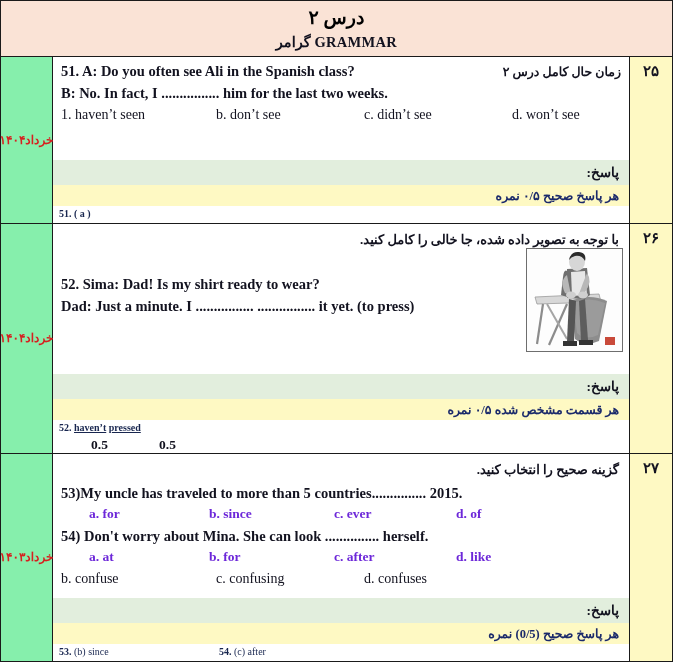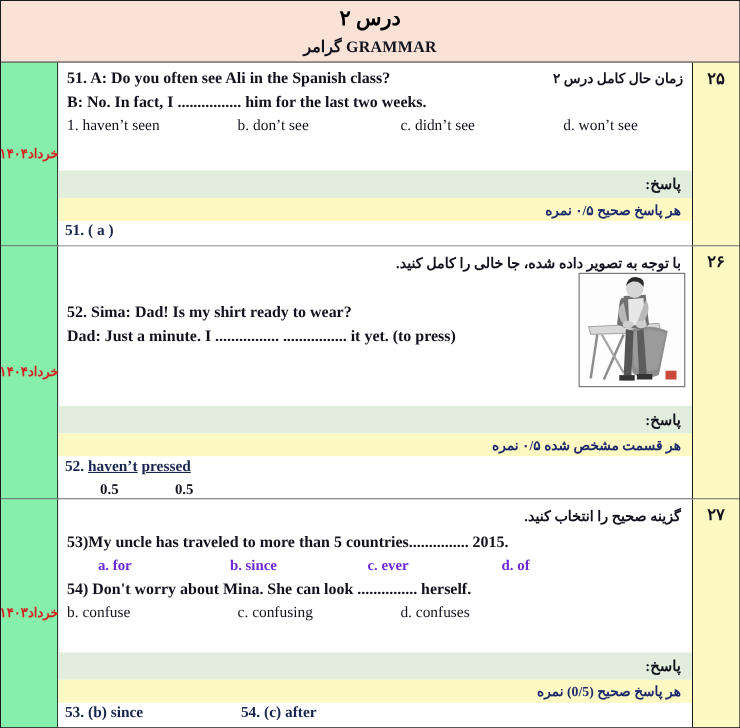--- a/index.html
+++ b/index.html
@@ -207,26 +207,26 @@
     font-weight: bold;
     font-size: 12.5px;
     color: #1b2a6b;
     padding: 3px 10px 2px 0;
     background: #fef9c3;
   }
   .answer-key {
     direction: ltr;
     text-align: left;
     font-weight: bold;
-    font-size: 14px;
+    font-size: 10px;
     color: #18264f;
     padding: 2px 0 4px 6px;
     background: #fff;
   }
-  .answer-key .plain { font-weight: bold; margin-top: 23px; }
+  .answer-key .plain { font-weight: normal; margin-top: 23px; }
   .answer-key .u { text-decoration: underline; }
 
   .key-row {
     display: flex;
     direction: ltr;
     align-items: baseline;
   }
   .key-row .k1 { width: 160px; }
 
   .key-scores {
@@ -381,20 +381,26 @@
 
           <div class="en-line">53)My uncle has traveled to more than 5 countries............... 2015.</div>
           <div class="choices-sm">
             <span class="csm-w1">a. for</span>
             <span class="csm-w2">b. since</span>
             <span class="csm-w3">c. ever</span>
             <span>d. of</span>
           </div>
 
           <div class="en-line">54) Don't worry about Mina. She can look ............... herself.</div>
+          <div class="choices-sm">
+            <span class="csm-w1">a. at</span>
+            <span class="csm-w2">b. for</span>
+            <span class="csm-w3">c. after</span>
+            <span>d. like</span>
+          </div>
 
           <div class="choices">
             <span class="ch-w1">b. confuse</span>
             <span class="ch-w2">c. confusing</span>
             <span>d. confuses</span>
           </div>
         </div>
 
         <div class="answer-block">
           <div class="answer-bar">پاسخ:</div>

